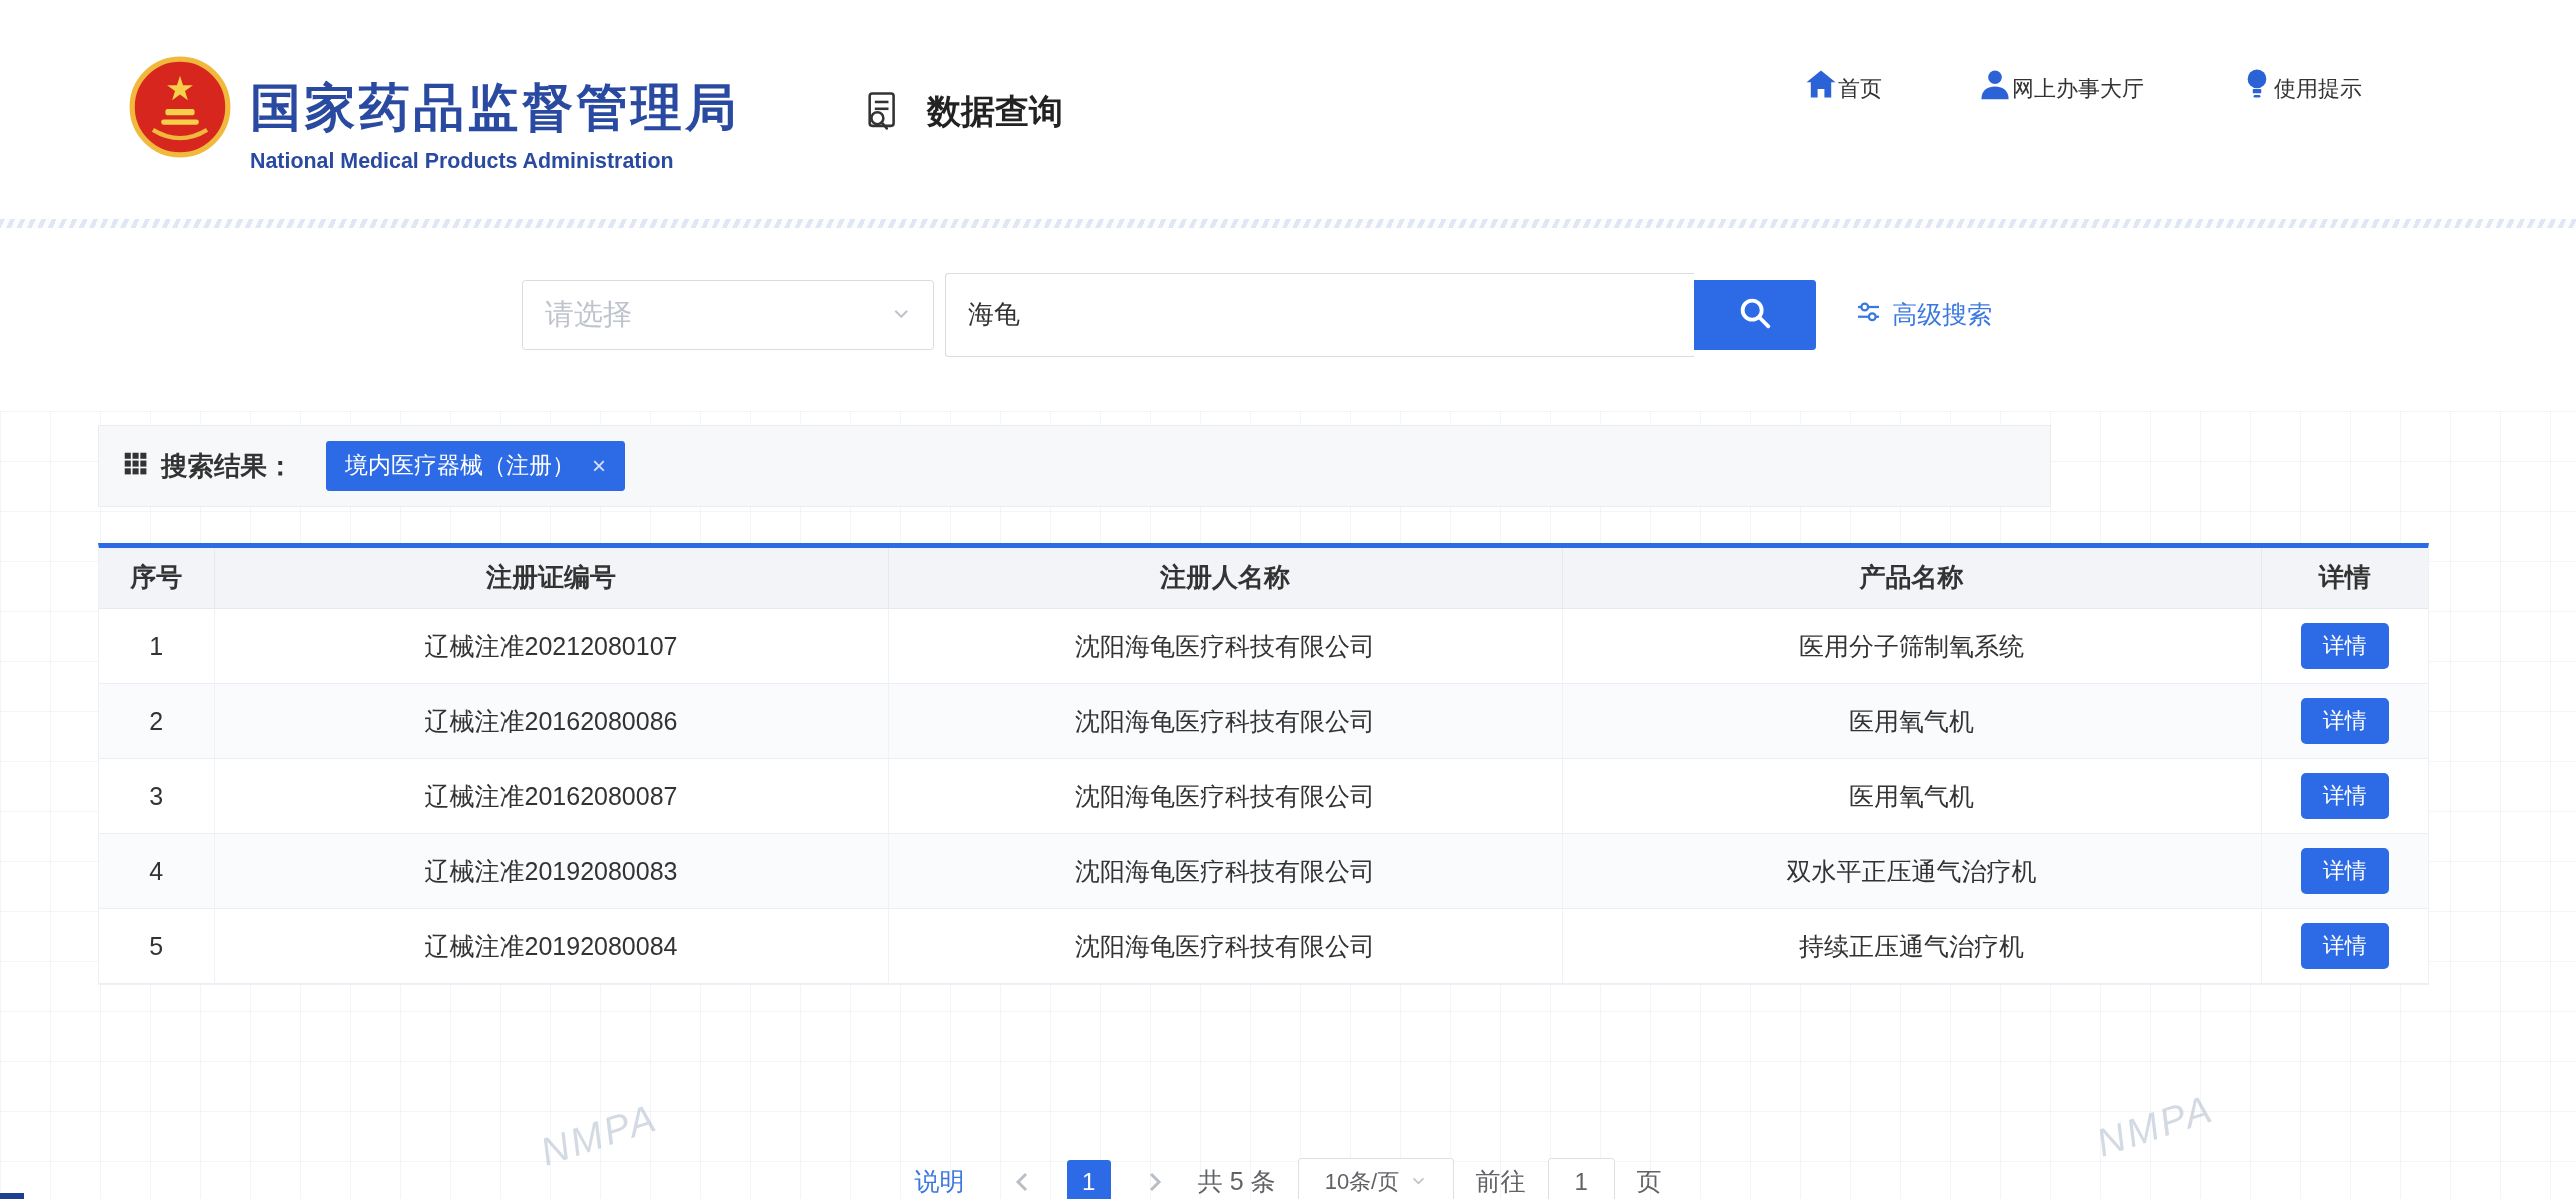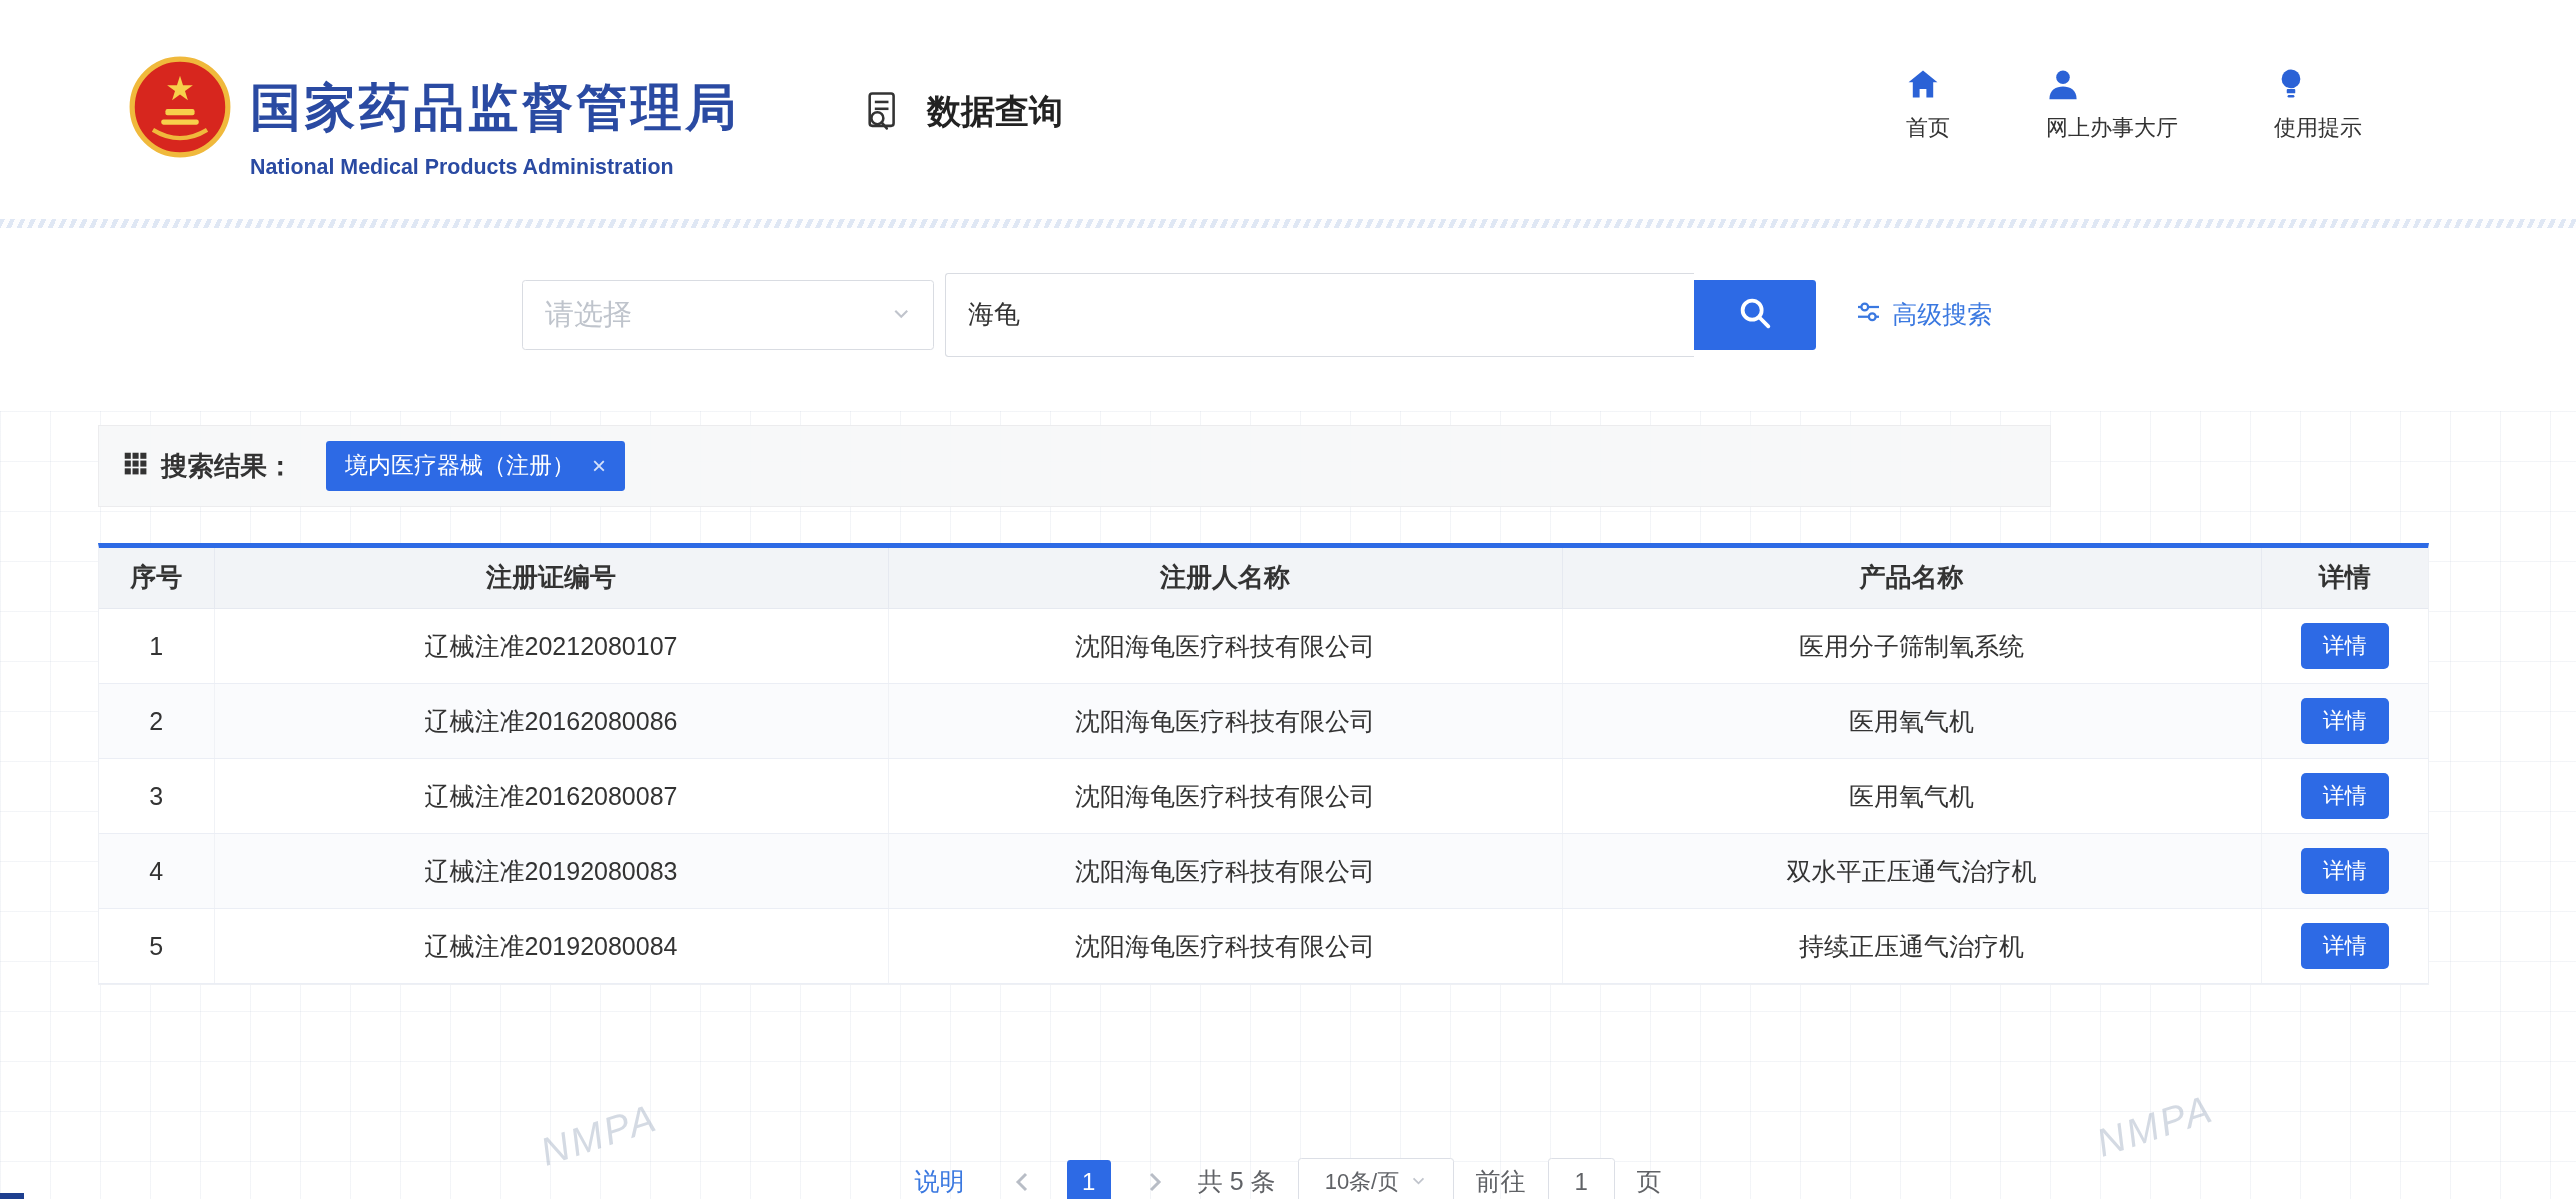--- a/index.html
+++ b/index.html
@@ -4,25 +4,25 @@
 <style>
   * { margin:0; padding:0; box-sizing:border-box; }
   html,body { width:2576px; height:1200px; overflow:hidden; background:#ffffff;
     font-family:"Liberation Sans","DejaVu Sans",sans-serif; color:#333; }
 
   
   .header { position:relative; height:219px; background:#fff; }
   .logo { position:absolute; left:128px; top:55px; width:104px; height:104px; }
   .brand { position:absolute; left:250px; top:74px; }
   .brand-zh { font-size:51px; font-weight:700; color:#2a4aa2; letter-spacing:3.4px; }
-  .brand-en { margin-top:12px; font-size:21.4px; font-weight:700; color:#2a4aa2; }
+  .brand-en { margin-top:6px; font-size:21.4px; font-weight:700; color:#2a4aa2; }
   .module { position:absolute; left:862px; top:89px; display:flex; align-items:center; gap:24px; }
   .module-label { font-size:34px; font-weight:600; color:#222; }
   .nav { position:absolute; right:214px; top:67px; display:flex; gap:96px; }
-  .nav-item { display:flex; flex-direction:column; align-items:flex-start; gap:9px; cursor:pointer; }
+  .nav-item { display:flex; flex-direction:row; align-items:flex-end; gap:0; cursor:pointer; }
   .nav-label { font-size:22px; color:#333; white-space:nowrap; }
 
   .hatch { height:8.5px; background:repeating-linear-gradient(115deg,#dfe7f4 0 4.3px,#fdfdfe 4.3px 9.4px); }
 
   
   .main { position:relative; height:972px; background:#fff; }
   .grid-bg { position:absolute; left:0; top:183px; width:100%; height:789px;
      background-image:linear-gradient(to right, rgba(200,208,222,.22) 0.9px, transparent 0.9px),
                       linear-gradient(to bottom, rgba(200,208,222,.22) 0.9px, transparent 0.9px);
      background-size:50px 50px; }

